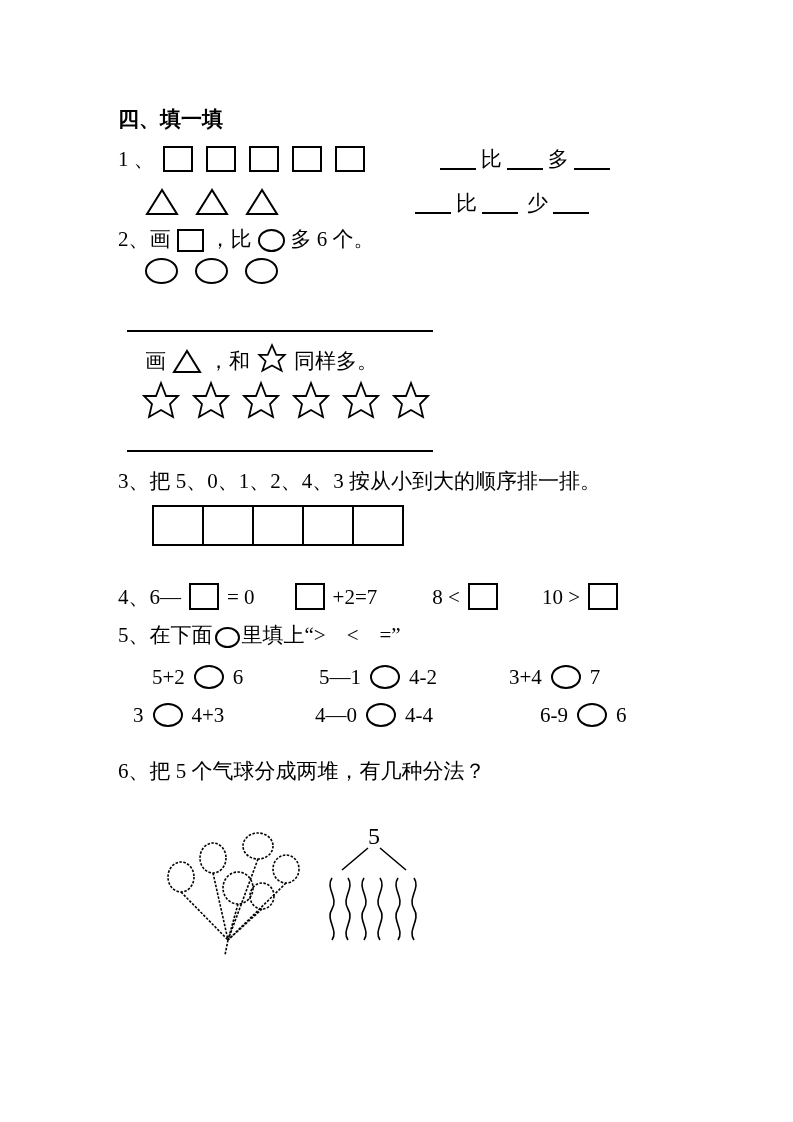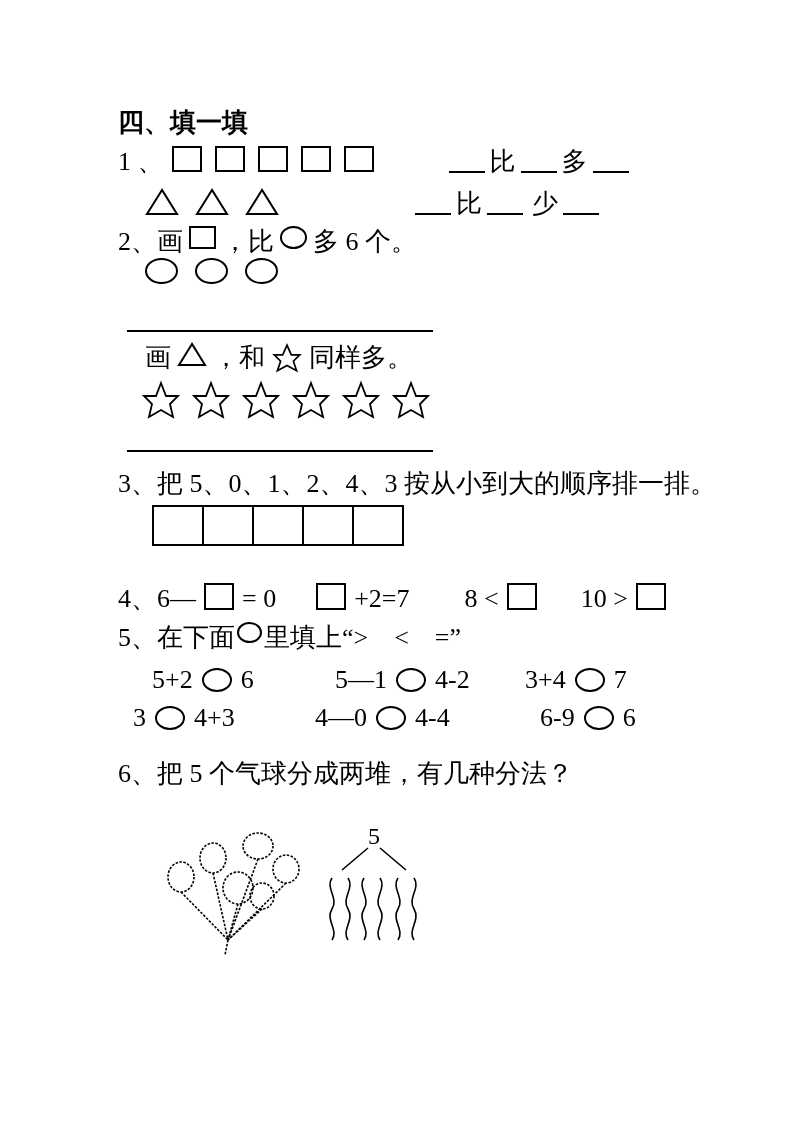--- a/index.html
+++ b/index.html
@@ -1,20 +1,20 @@
 <!DOCTYPE html>
 <html><head>
 <meta charset="utf-8">
 <style>
   html,body{margin:0;padding:0;background:#ffffff;}
   .page{
     position:relative;width:793px;height:1122px;background:#ffffff;color:#000;
     font-family:"Liberation Serif","DejaVu Serif",serif;overflow:hidden;
   }
-  .row{position:absolute;display:flex;align-items:flex-start;font-size:26px;white-space:nowrap;line-height:1.25;}
+  .row{position:absolute;display:flex;align-items:flex-end;font-size:21px;white-space:nowrap;line-height:1.25;}
   .heading{font-weight:bold;font-family:"DejaVu Sans","Liberation Sans",sans-serif;margin-right:10px;}
   .shapes{display:flex;align-items:center;gap:13px;}
   .sq{width:30px;height:26px;border:2px solid #000;box-sizing:border-box;}
   .smallsq{width:27px;height:23px;border:2px solid #000;box-sizing:border-box;margin:0 6px;}
   .ellipse{width:33px;height:26px;border:2px solid #000;border-radius:50%;box-sizing:border-box;}
   .smallcircle{width:27px;height:23px;border:2px solid #000;border-radius:50%;box-sizing:border-box;margin:0 6px;}
   .tinycircle{width:25px;height:21px;border:2px solid #000;border-radius:50%;box-sizing:border-box;margin:0 2px;}
   .cmp{width:30px;height:24px;border:2px solid #000;border-radius:50%;box-sizing:border-box;margin:0 9px;flex:0 0 auto;}
   .box{width:30px;height:27px;border:2px solid #000;box-sizing:border-box;margin:0 8px;flex:0 0 auto;}
   .blank{display:inline-block;width:36px;height:20px;border-bottom:2px solid #000;margin:0 5px;}
@@ -160,21 +160,21 @@
     <span class="tinycircle"></span>
     <span>里填上“&gt;　&lt;　=”</span>
   </div>
 
   <div class="row" style="top:664px;left:152px;">
     <span class="grp" style="width:167px;">
       <span>5+2</span>
       <span class="cmp"></span>
       <span>6</span>
     </span>
-    <span class="grp" style="width:190px;margin-left:16px;">
+    <span class="grp" style="width:190px;">
       <span>5—1</span>
       <span class="cmp"></span>
       <span>4-2</span>
     </span>
     <span class="grp">
       <span>3+4</span>
       <span class="cmp"></span>
       <span>7</span>
     </span>
   </div>

